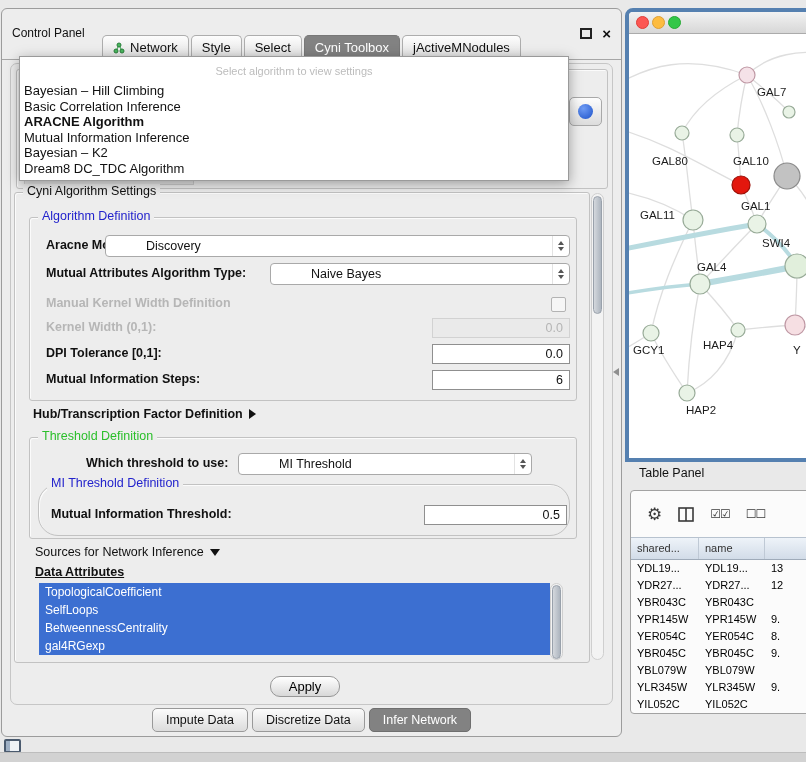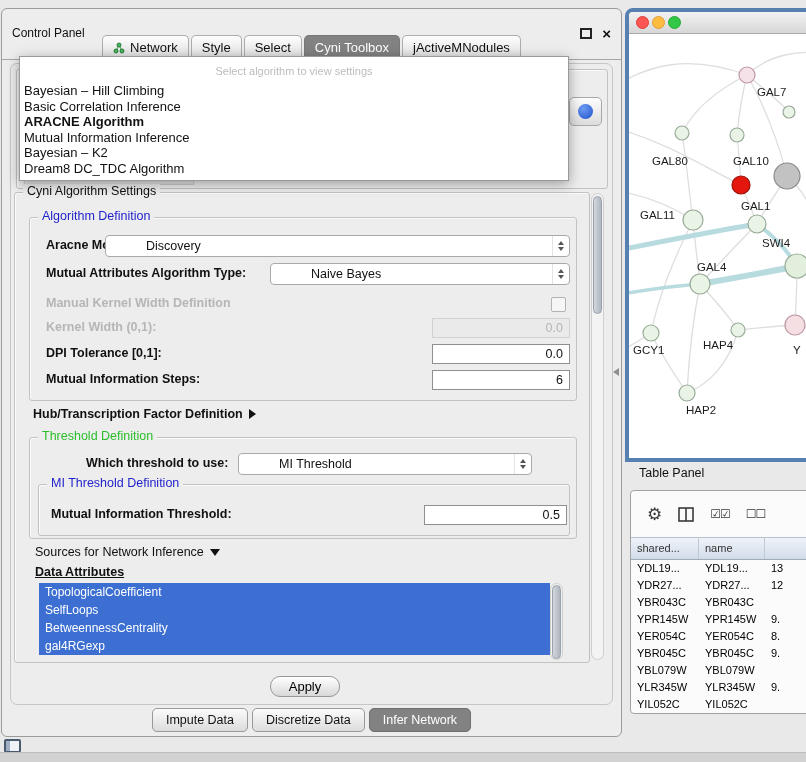--- a/index.html
+++ b/index.html
@@ -227,21 +227,21 @@
 
         <span class="flabel" style="left:56px;top:14px;">Which threshold to use:</span>
         <div class="combo" style="left:208px;top:15px;width:294px;">
           <span class="val">MI Threshold</span>
           <span class="arrows">
               <i class="arr-up"></i>
               <i class="arr-dn"></i>
             </span>
         </div>
 
-        <div class="groupbox" style="left:8px;top:46px;width:530px;height:50px;">
+        <div class="groupbox" style="left:8px;top:46px;width:530px;height:50px;border-radius:20px;">
           <span class="g-title blue">MI Threshold Definition</span>
           <span class="flabel" style="left:12px;top:18px;">Mutual Information Threshold:</span>
           <input class="field" style="left: 385px; top: 20px; width: 143px;" readonly="" value="0.5">
         </div>
       </div>
 
       <div class="sources-row" style="left:20px;top:352px;">
         <span>Sources for Network Inference</span>
         <span class="tri-down"></span>
       </div>

